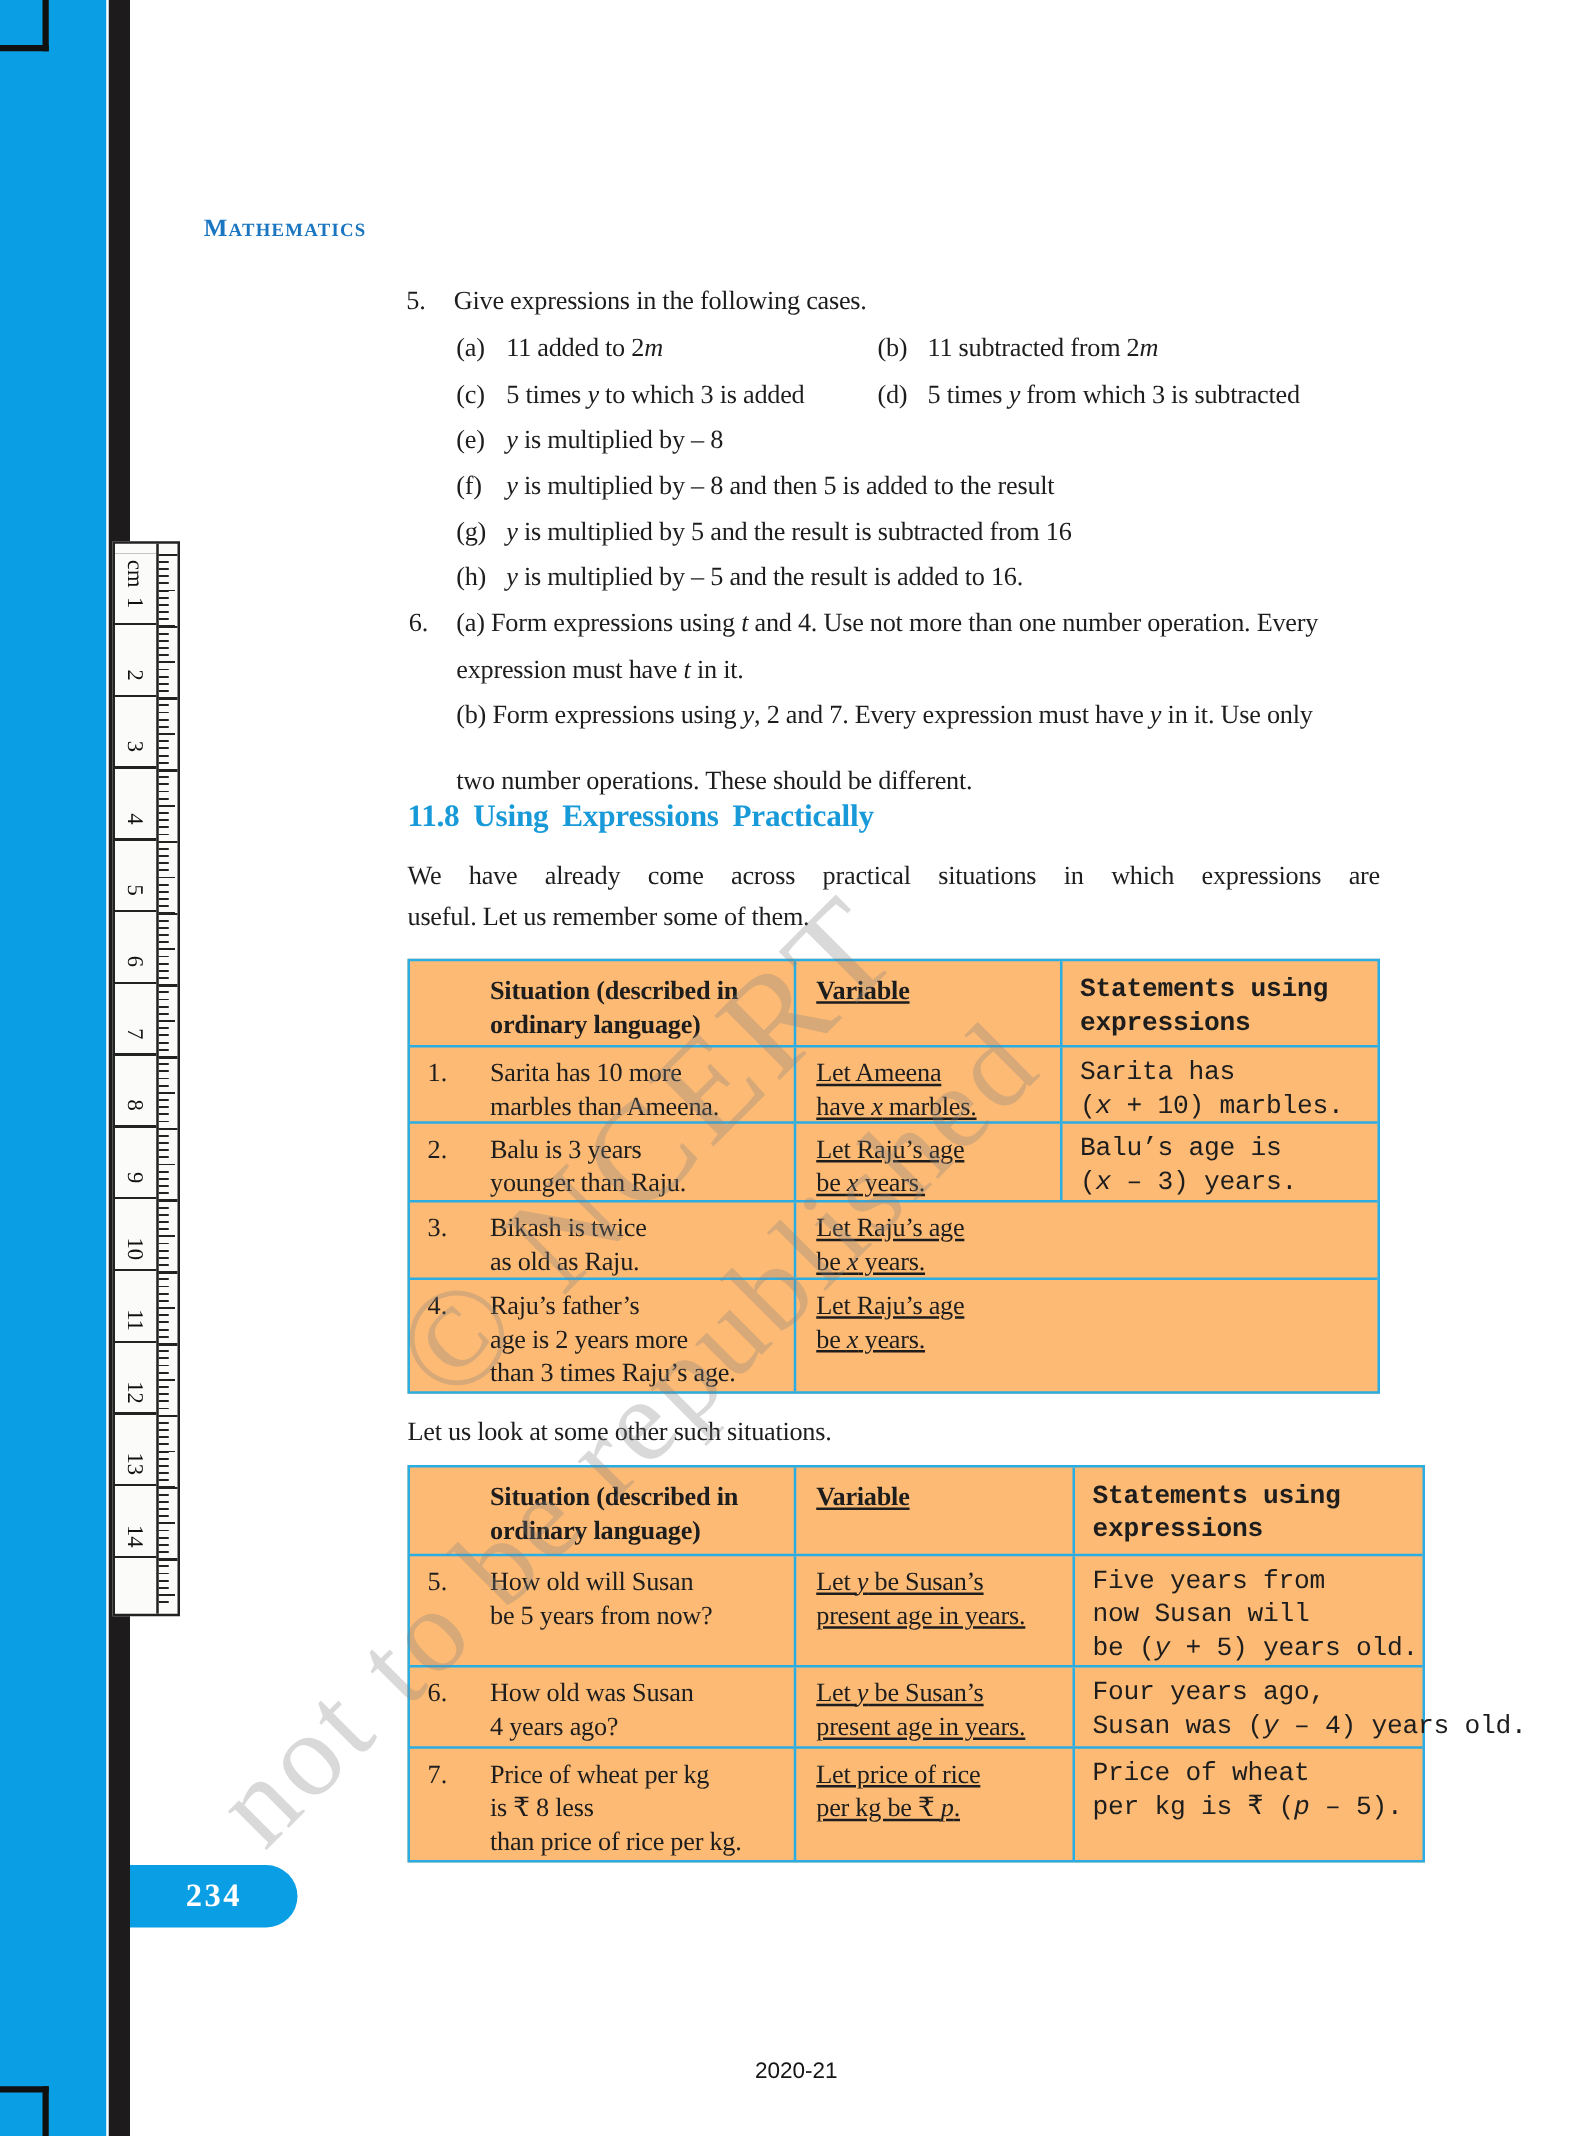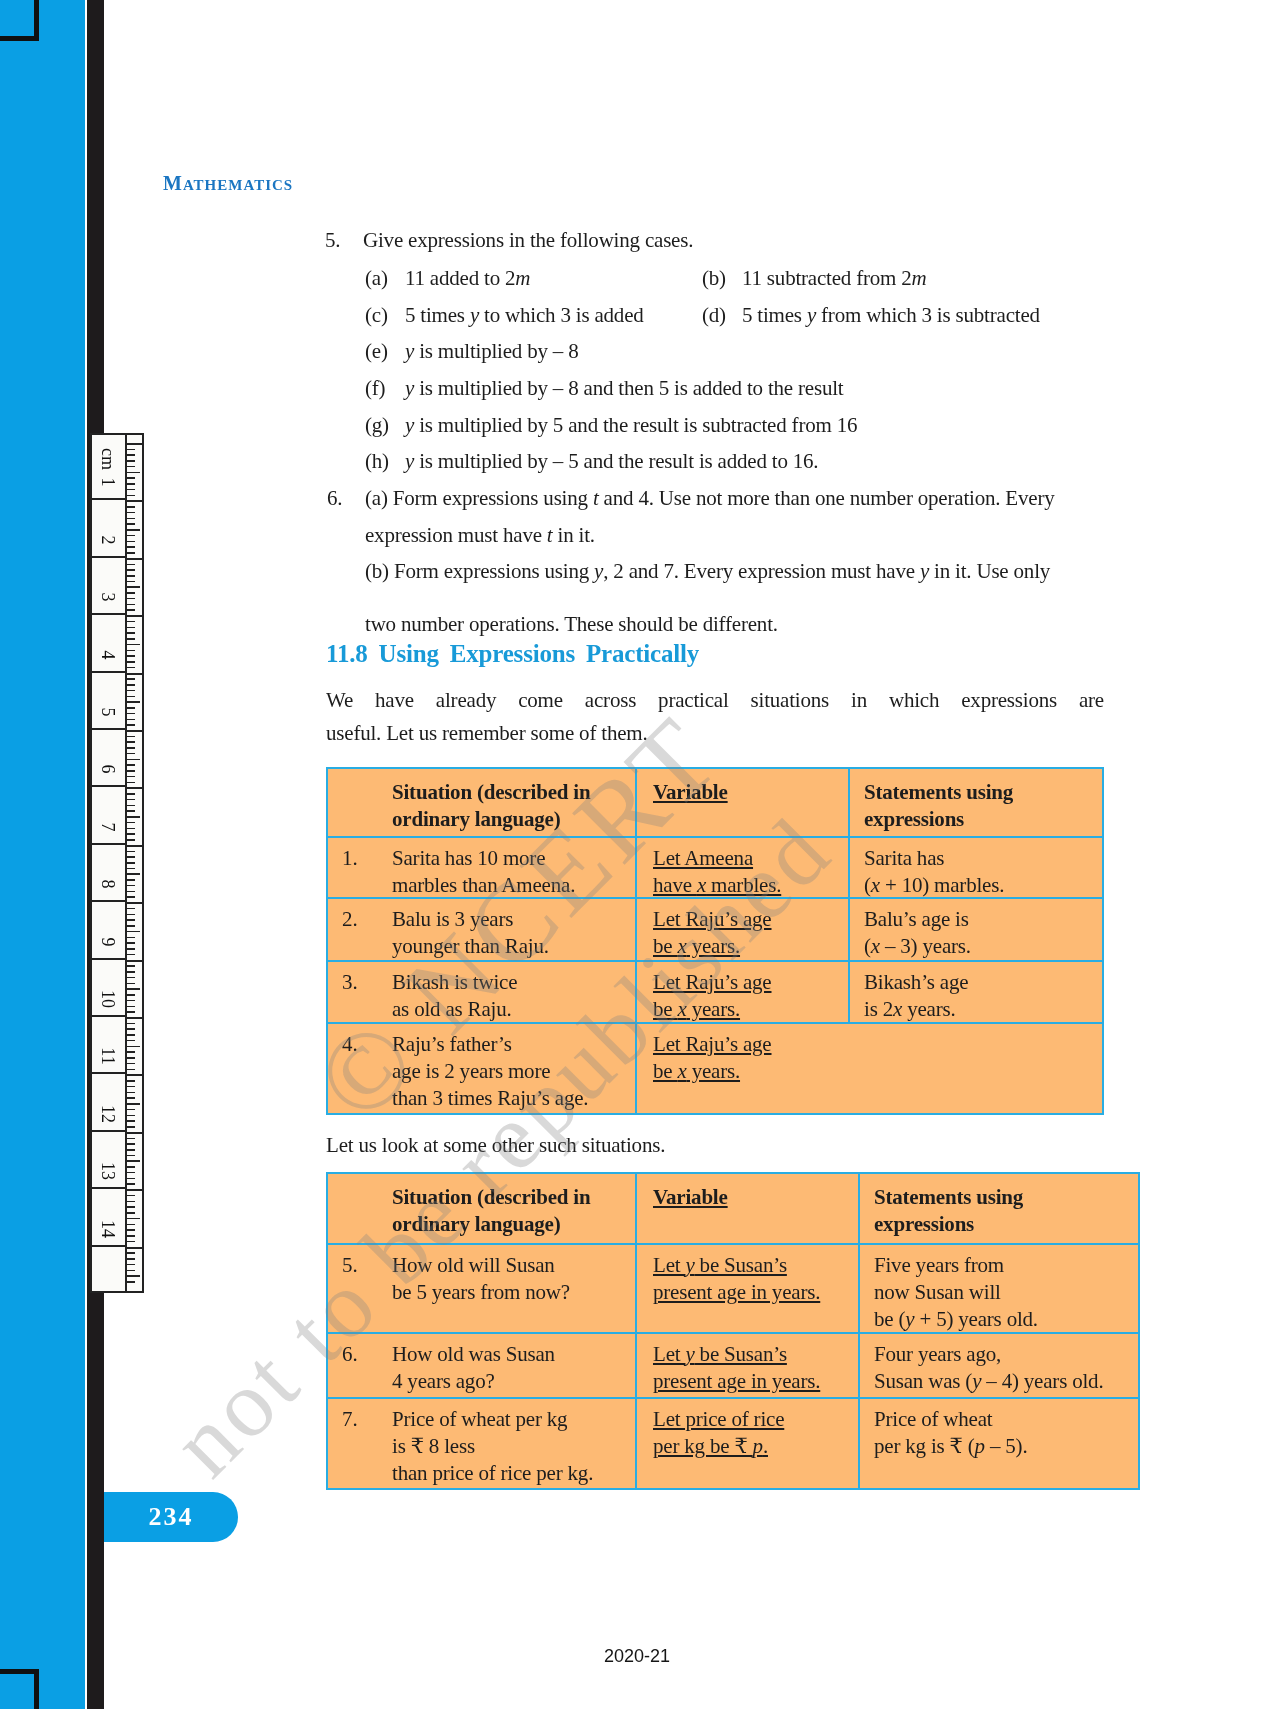--- a/index.html
+++ b/index.html
@@ -44,21 +44,21 @@
   .tbl{position:absolute;background:#fdba74;border:2px solid #29ade3;box-sizing:border-box;}
   .trow{display:flex;border-top:2px solid #29ade3;box-sizing:border-box;}
   .trow:first-child{border-top:none;}
   .tcell{border-right:2px solid #29ade3;box-sizing:border-box;position:relative;}
   .tcell:last-child{border-right:none;}
   .celltext{white-space:pre;font-size:21px;line-height:27px;letter-spacing:-0.2px;padding-top:7px;}
   .hdr .celltext{font-weight:bold;padding-top:10px;}
   .cellnum{position:absolute;left:14px;top:7px;font-size:21px;line-height:27px;}
   .c1 .celltext{padding-left:64px;}
   .c2 .celltext{padding-left:16px;text-decoration:underline;}
-  .c3 .celltext{padding-left:14px;}
+  .c3 .celltext{padding-left:14px;font-family:Liberation Mono, monospace;}
   
   .t1 .c1{width:309px;} .t1 .c2{width:213px;} .t1 .c3{width:252px;}
   
   .t2 .c1{width:309px;} .t2 .c2{width:223px;} .t2 .c3{width:278px;}
   
   .wm{position:absolute;color:rgba(130,130,130,0.30);font-family:"Liberation Serif",serif;
       white-space:nowrap;pointer-events:none;z-index:5;}
   .wm1{left:290px;top:1055px;font-size:112px;letter-spacing:6px;transform:rotate(-45deg);
       transform-origin:left top;}
   .wm2{left:150px;top:1420px;font-size:95px;letter-spacing:4px;transform:rotate(-45deg);
@@ -190,24 +190,20 @@
   <div class="trow" style="height:62px">
     <div class="tcell c1">
         <div class="cellnum">3.</div>
         <div class="celltext">Bikash is twice
 as old as Raju.</div>
       </div>
     <div class="tcell c2">
         <div class="celltext">Let Raju’s age
 be <i>x</i> years.</div>
       </div>
-    <div class="tcell c3">
-        <div class="celltext">Bikash’s age
-is 2<i>x</i> years.</div>
-      </div>
   </div>
   <div class="trow" style="height:91px">
     <div class="tcell c1">
         <div class="cellnum">4.</div>
         <div class="celltext">Raju’s father’s
 age is 2 years more
 than 3 times Raju’s age.</div>
       </div>
     <div class="tcell c2">
         <div class="celltext">Let Raju’s age

